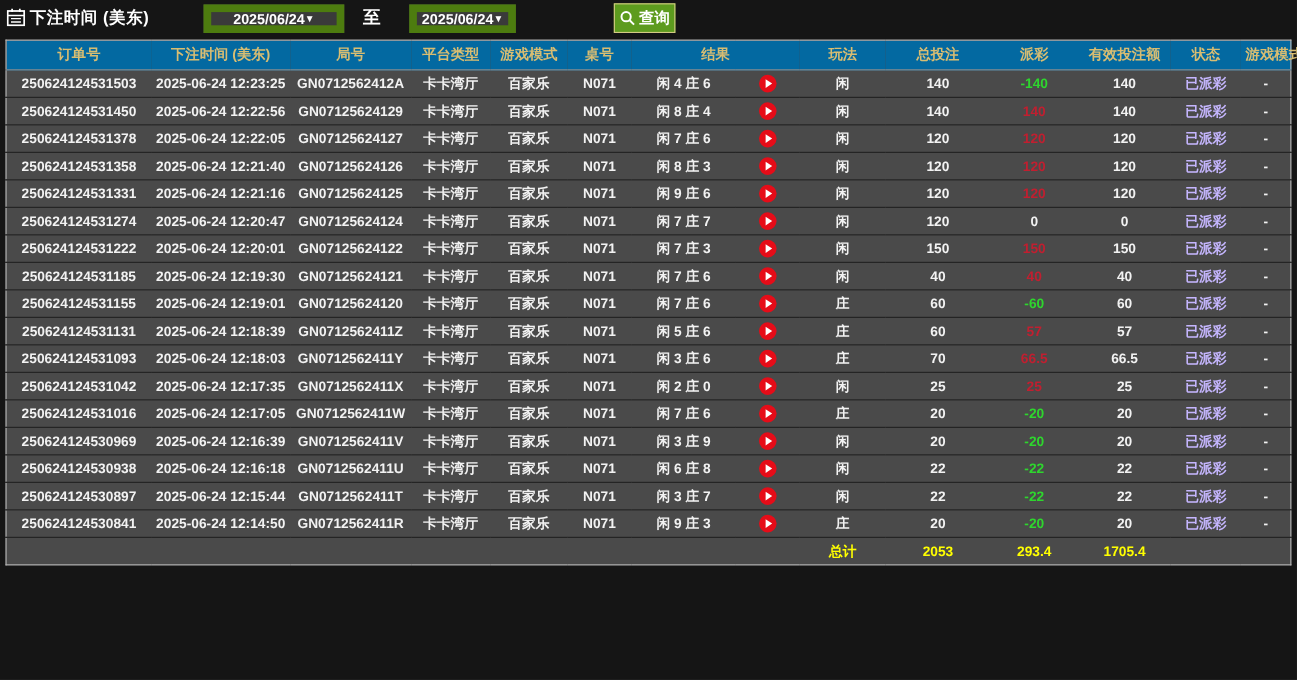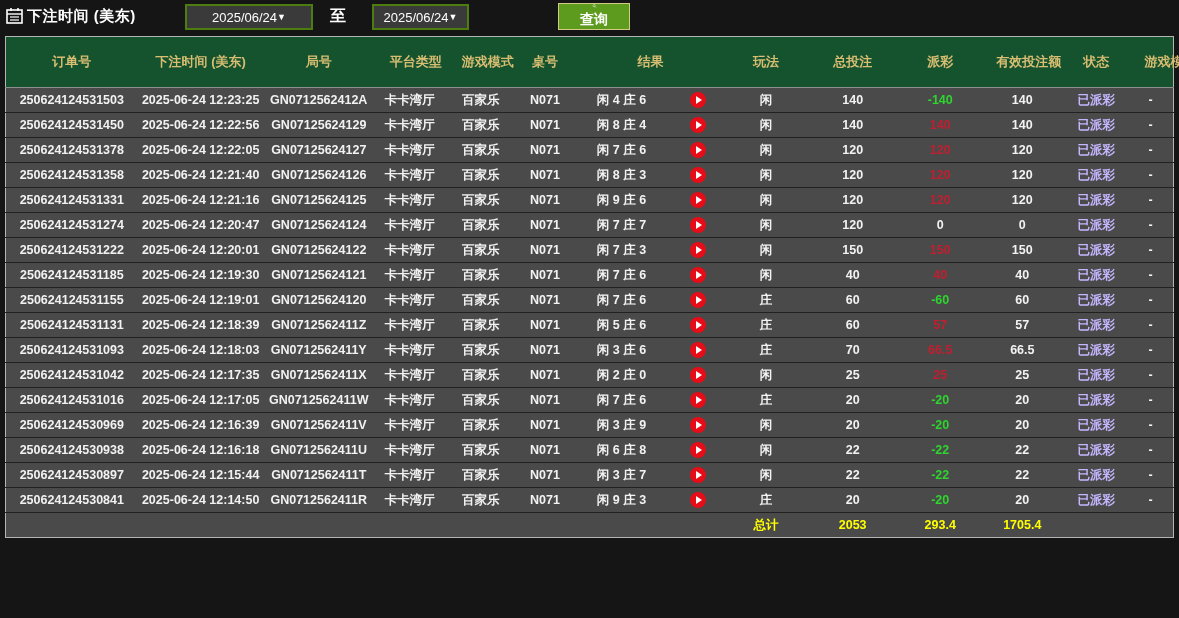--- a/index.html
+++ b/index.html
@@ -8,45 +8,45 @@
     width:1179px; height:618px; overflow:hidden; position:relative;
     background:#151515;
     font-family:"Liberation Sans", sans-serif;
   }
   
   .topbar { position:relative; height:36px; }
   .cal-icon { position:absolute; left:6px; top:7px; width:17px; height:17px; }
   .bar-label { position:absolute; left:27px; top:7px; color:#ffffff; font-weight:bold; font-size:15px; letter-spacing:0.5px; }
   .datebox {
     position:absolute; top:4px; height:26px;
-    background:#3a3a3a; border:2px solid #4d7c0f; color:#fff;
-    font-weight:normal; font-size:13px;
+    background:#3a3a3a; border:7px solid #4d7c0f; color:#fff;
+    font-weight:bold; font-size:13px;
     display:flex; align-items:center; justify-content:center; gap:0;
     cursor:pointer;
   }
   .datebox.from { left:185px; width:128px; }
   .datebox.to   { left:372px; width:97px; }
   .caret { font-size:9px; line-height:1; }
   .to-label { position:absolute; left:330px; top:6px; color:#fff; font-weight:bold; font-size:16px; }
   .search-btn {
     position:absolute; left:558px; top:3px; height:27px;
     background:#5d9b1e; border:1px solid #d3ca83; color:#fff;
     font-weight:bold; font-size:14px; font-family:inherit;
-    display:flex; align-items:center; gap:3px; padding:0 21px; cursor:pointer;flex-direction:column;
+    display:flex; align-items:center; gap:3px; padding:0 4px; cursor:pointer;
   }
   
   table {
     border-collapse:collapse; table-layout:fixed;
     width:1169px; margin-left:5px;
     background:#4a4a4a; border:1px solid #b5b5b5;
   }
   thead th {
-    background:#14532d; color:#d8bd72;
+    background:#0369a1; color:#d8bd72;
     font-size:13px; font-weight:bold; height:26px;
-    border-bottom:1px solid #8f8f8f; padding:16px; white-space:nowrap;
+    border-bottom:1px solid #8f8f8f; padding:4px; white-space:nowrap;
   }
   td {
     height:25px; padding:0 2px; text-align:center;
     color:#f2f2f2; font-size:12.5px; font-weight:bold;
     border-top:1px solid #212121; white-space:nowrap; overflow:hidden;
   }
   tbody tr:first-child td { border-top:none; }
   td.pos   { color:#c01f30; }
   td.neg   { color:#2ed52e; }
   td.status{ color:#c4b5fd; }

